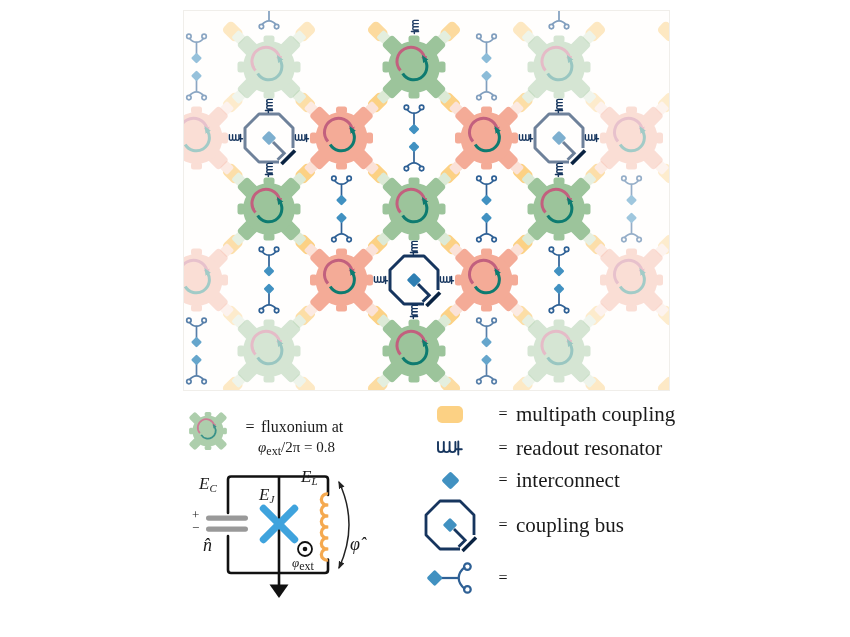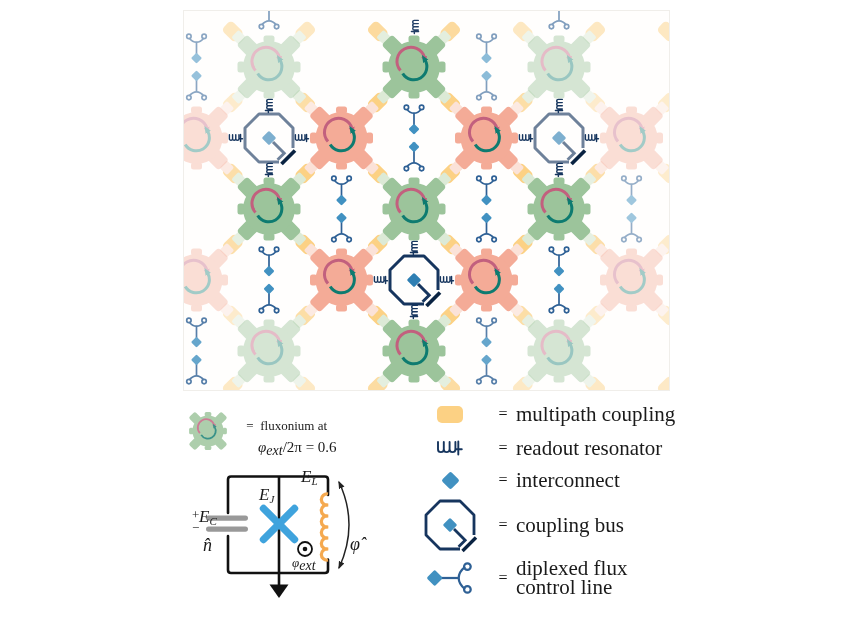--- a/index.html
+++ b/index.html
@@ -1,24 +1,24 @@
 <!DOCTYPE html>
 <html><head>
 <meta charset="utf-8">
 <style>
   html,body{margin:0;padding:0;background:#ffffff;}
   .figure{position:relative;width:850px;height:637px;background:#ffffff;overflow:hidden;
           font-family:"Liberation Serif", serif;color:#1a1a1a;}
   #lattice{position:absolute;left:183px;top:10px;border:1px solid #f0eeea;background:#fffefd;}
   .abs{position:absolute;}
-  .eqtext{font-size:13px;}
+  .eqtext{font-size:16px;}
   .eq{display:inline-block;width:14px;text-align:center;}
   .mi{font-style:italic;}
   .msub{font-size:11px;font-style:italic;vertical-align:-3px;}
-  .msub-r{font-size:14px;vertical-align:-3px;font-style:italic;}
+  .msub-r{font-size:12px;vertical-align:-3px;}
   .cond{font-size:15px;}
   
   .clabel{position:absolute;font-size:17px;font-style:italic;}
   .csmall{position:absolute;font-size:13px;}
   
   .lrow{position:absolute;left:418px;width:280px;display:flex;align-items:center;}
   .glyphcell{width:64px;display:flex;justify-content:center;align-items:center;}
   .lrow .eq{margin-left:14px;}
   .lrow .lab{margin-left:6px;font-size:21px;line-height:19px;}
   .swatch{width:26px;height:17px;border-radius:5px;}
@@ -799,21 +799,21 @@
           <path d="M -13.5,3.6 A 14,14 0 1 1 10.5,-9.3" fill="none" stroke="#c2607e" stroke-width="3" marker-end="url(#headPink2)"></path>
           <path d="M -11.3,6.5 A 13,13 0 1 0 11,-6.9" fill="none" stroke="#0e7b70" stroke-width="3" marker-end="url(#headTeal2)"></path>
         </g>
       </g>
     </svg>
   <div class="abs eqtext" style="left:243px;top:418px;">
     <span class="eq">=</span>
     <span>fluxonium at</span>
   </div>
   <div class="abs cond" style="left:258px;top:439px;">
-    <span class="mi">φ</span><span class="msub-r">ext</span><span>/2π = 0.6</span>
+    <span class="mi">φ</span><span class="msub-r">ext</span><span>/2π = 0.8</span>
   </div>
 
   <svg id="circuit" class="abs" style="left:186px;top:470px" width="188" height="132" viewBox="186 470 188 132">
     <defs>
       <marker id="thinArrow" markerWidth="9" markerHeight="8" refX="6.5" refY="3" orient="auto" markerUnits="userSpaceOnUse">
         <path d="M0,0 L8,3 L0,6 z" fill="#222"></path>
       </marker>
       <marker id="thinArrowS" markerWidth="9" markerHeight="8" refX="6.5" refY="3" orient="auto-start-reverse" markerUnits="userSpaceOnUse">
         <path d="M0,0 L8,3 L0,6 z" fill="#222"></path>
       </marker>
@@ -823,21 +823,21 @@
     <rect x="206" y="526.5" width="42" height="5.2" rx="2.6" fill="#999"></rect>
     <path d="M279,476.5 L279,586" stroke="#111" stroke-width="2.6" fill="none"></path>
     <polygon points="269.5,584.5 288.5,584.5 279,598" fill="#111"></polygon>
     <path d="M263.5,508.5 L294.5,539.5 M294.5,508.5 L263.5,539.5" stroke="#3fa3dd" stroke-width="7.4" stroke-linecap="round" fill="none"></path>
     <path d="M328,494 a5.6,5.6 0 1 0 0,11 a5.6,5.6 0 1 0 0,11 a5.6,5.6 0 1 0 0,11 a5.6,5.6 0 1 0 0,11 a5.6,5.6 0 1 0 0,11 a5.6,5.6 0 1 0 0,11" fill="none" stroke="#f5a94f" stroke-width="3.3"></path>
     <circle cx="305" cy="549" r="7" fill="none" stroke="#111" stroke-width="1.8"></circle>
     <circle cx="305" cy="549" r="2.3" fill="#111"></circle>
     <path d="M339,482 Q359,524.5 339,568" fill="none" stroke="#222" stroke-width="1.5" marker-end="url(#thinArrow)" marker-start="url(#thinArrowS)"></path>
   </svg>
 
-  <div class="clabel" style="left:199px;top:507px;"><span>E</span><span class="msub">C</span></div>
+  <div class="clabel" style="left:199px;top:474px;"><span>E</span><span class="msub">C</span></div>
   <div class="clabel" style="left:253px;top:485px;margin-left:6px;"><span>E</span><span class="msub">J</span></div>
   <div class="clabel" style="left:301px;top:467px;"><span>E</span><span class="msub">L</span></div>
   <div class="csmall" style="left:192px;top:507px;">+</div>
   <div class="csmall" style="left:192px;top:520px;">−</div>
   <div class="clabel" style="left:203px;top:535px;font-size:18px;">n̂</div>
   <div class="csmall" style="left:292px;top:555px;text-align:center;"><span class="mi">φ</span><span class="msub-r">ext</span></div>
   <div class="clabel" style="left:350px;top:534px;font-size:18px;">φ̂</div>
 
   <div class="lrow" style="top:401px;height:26px;">
     <div class="glyphcell">
@@ -886,19 +886,15 @@
           <circle cx="-7.6" cy="-11.6" r="2.2" fill="none" stroke="#2e6095" stroke-width="1.5"></circle>
           <circle cx="7.6" cy="-11.6" r="2.2" fill="none" stroke="#2e6095" stroke-width="1.5"></circle>
           <path d="M0,-5.8 L0,6.2" stroke="#2e6095" stroke-width="1.5" fill="none"></path>
           <g transform="translate(0,10.2) rotate(45)">
               <rect x="-3.9" y="-3.9" width="7.8" height="7.8" rx="1.2" fill="#4191c1"></rect>
             </g>
         </g>
       </svg>
     </div>
     <span class="eq">=</span>
-    <span class="lab">
-      <span>diplexed flux</span><br>
-      <span>control line</span>
-    </span>
   </div>
 
 </div>
 
 </body></html>

